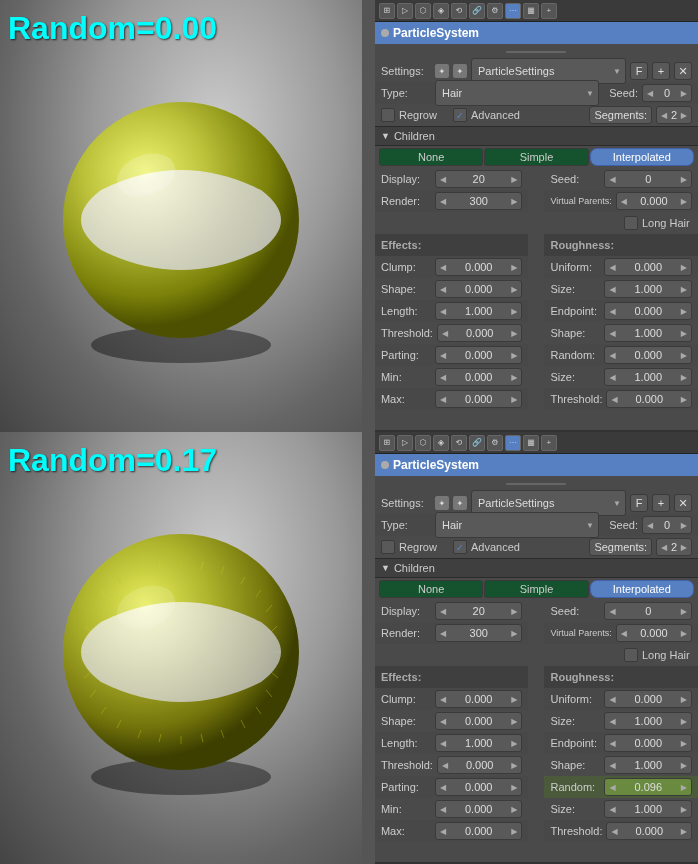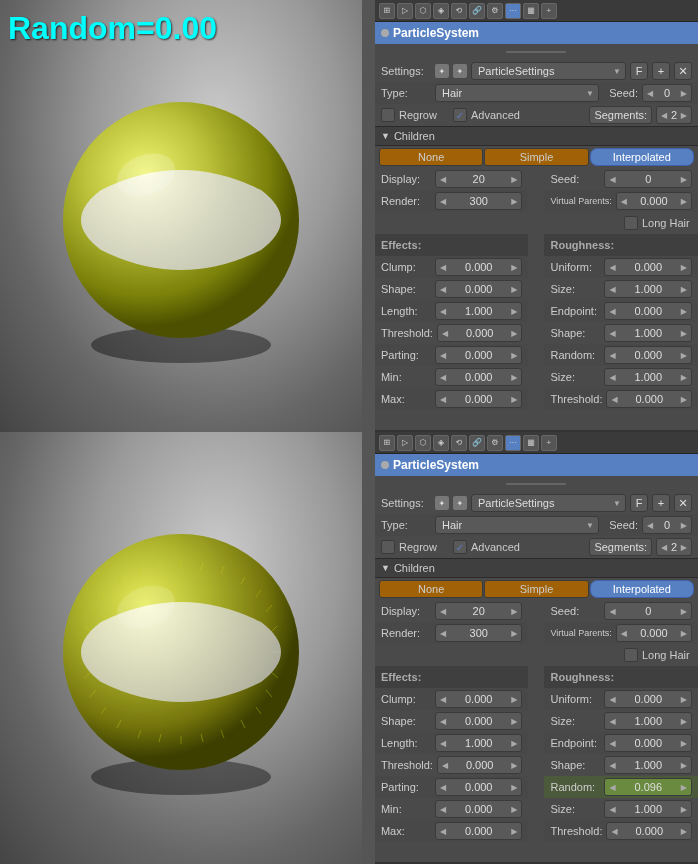--- a/index.html
+++ b/index.html
@@ -147,21 +147,21 @@
     }
 
     
     .dropdown {
       height: 18px;
       background: #595959;
       border: 1px solid #3a3a3a;
       border-radius: 3px;
       display: flex;
       align-items: center;
-      padding: 4px 6px;
+      padding: 12px 6px;
       color: #ddd;
       font-size: 11px;
       flex: 1;
       cursor: pointer;
       position: relative;
     }
     .dropdown .arrow {
       position: absolute;
       right: 4px;
       font-size: 8px;
@@ -250,21 +250,21 @@
     .tab-btn {
       height: 18px;
       flex: 1;
       display: flex;
       align-items: center;
       justify-content: center;
       color: #ccc;
       font-size: 11px;
       border-radius: 3px;
       cursor: pointer;
-      background: #a16207;
+      background: #14532d;
       border: 1px solid #3a3a3a;
     }
     .tab-btn.active {
       background: #5680c2;
       color: white;
       border-color: #4060aa;
       border-radius: 7px;
     }
 
     
@@ -335,20 +335,21 @@
         <path d="M 60 100 Q 140 60 220 100 Q 260 130 220 160 Q 140 200 60 160 Q 20 130 60 100 Z" fill="rgba(255,255,255,0.85)" clip-path="url(#ballClip1)"></path>
 
         <circle cx="140" cy="130" r="118" fill="url(#fuzzGrad1)"></circle>
 
         <ellipse cx="105" cy="85" rx="30" ry="20" fill="rgba(255,255,255,0.2)" transform="rotate(-20,105,85)"></ellipse>
       </svg>
     </div>
   </div>
 
   <div class="render-section">
+    <div class="render-label">Random=0.17</div>
     <div class="ball-container">
       <svg width="280" height="280" viewBox="0 0 280 280">
         <ellipse cx="140" cy="255" rx="90" ry="18" fill="rgba(0,0,0,0.4)"></ellipse>
         <defs>
           <radialGradient id="ballGrad2" cx="35%" cy="30%" r="65%">
             <stop offset="0%" stop-color="#e0e830"></stop>
             <stop offset="40%" stop-color="#b8c010"></stop>
             <stop offset="80%" stop-color="#888800"></stop>
             <stop offset="100%" stop-color="#505400"></stop>
           </radialGradient>

